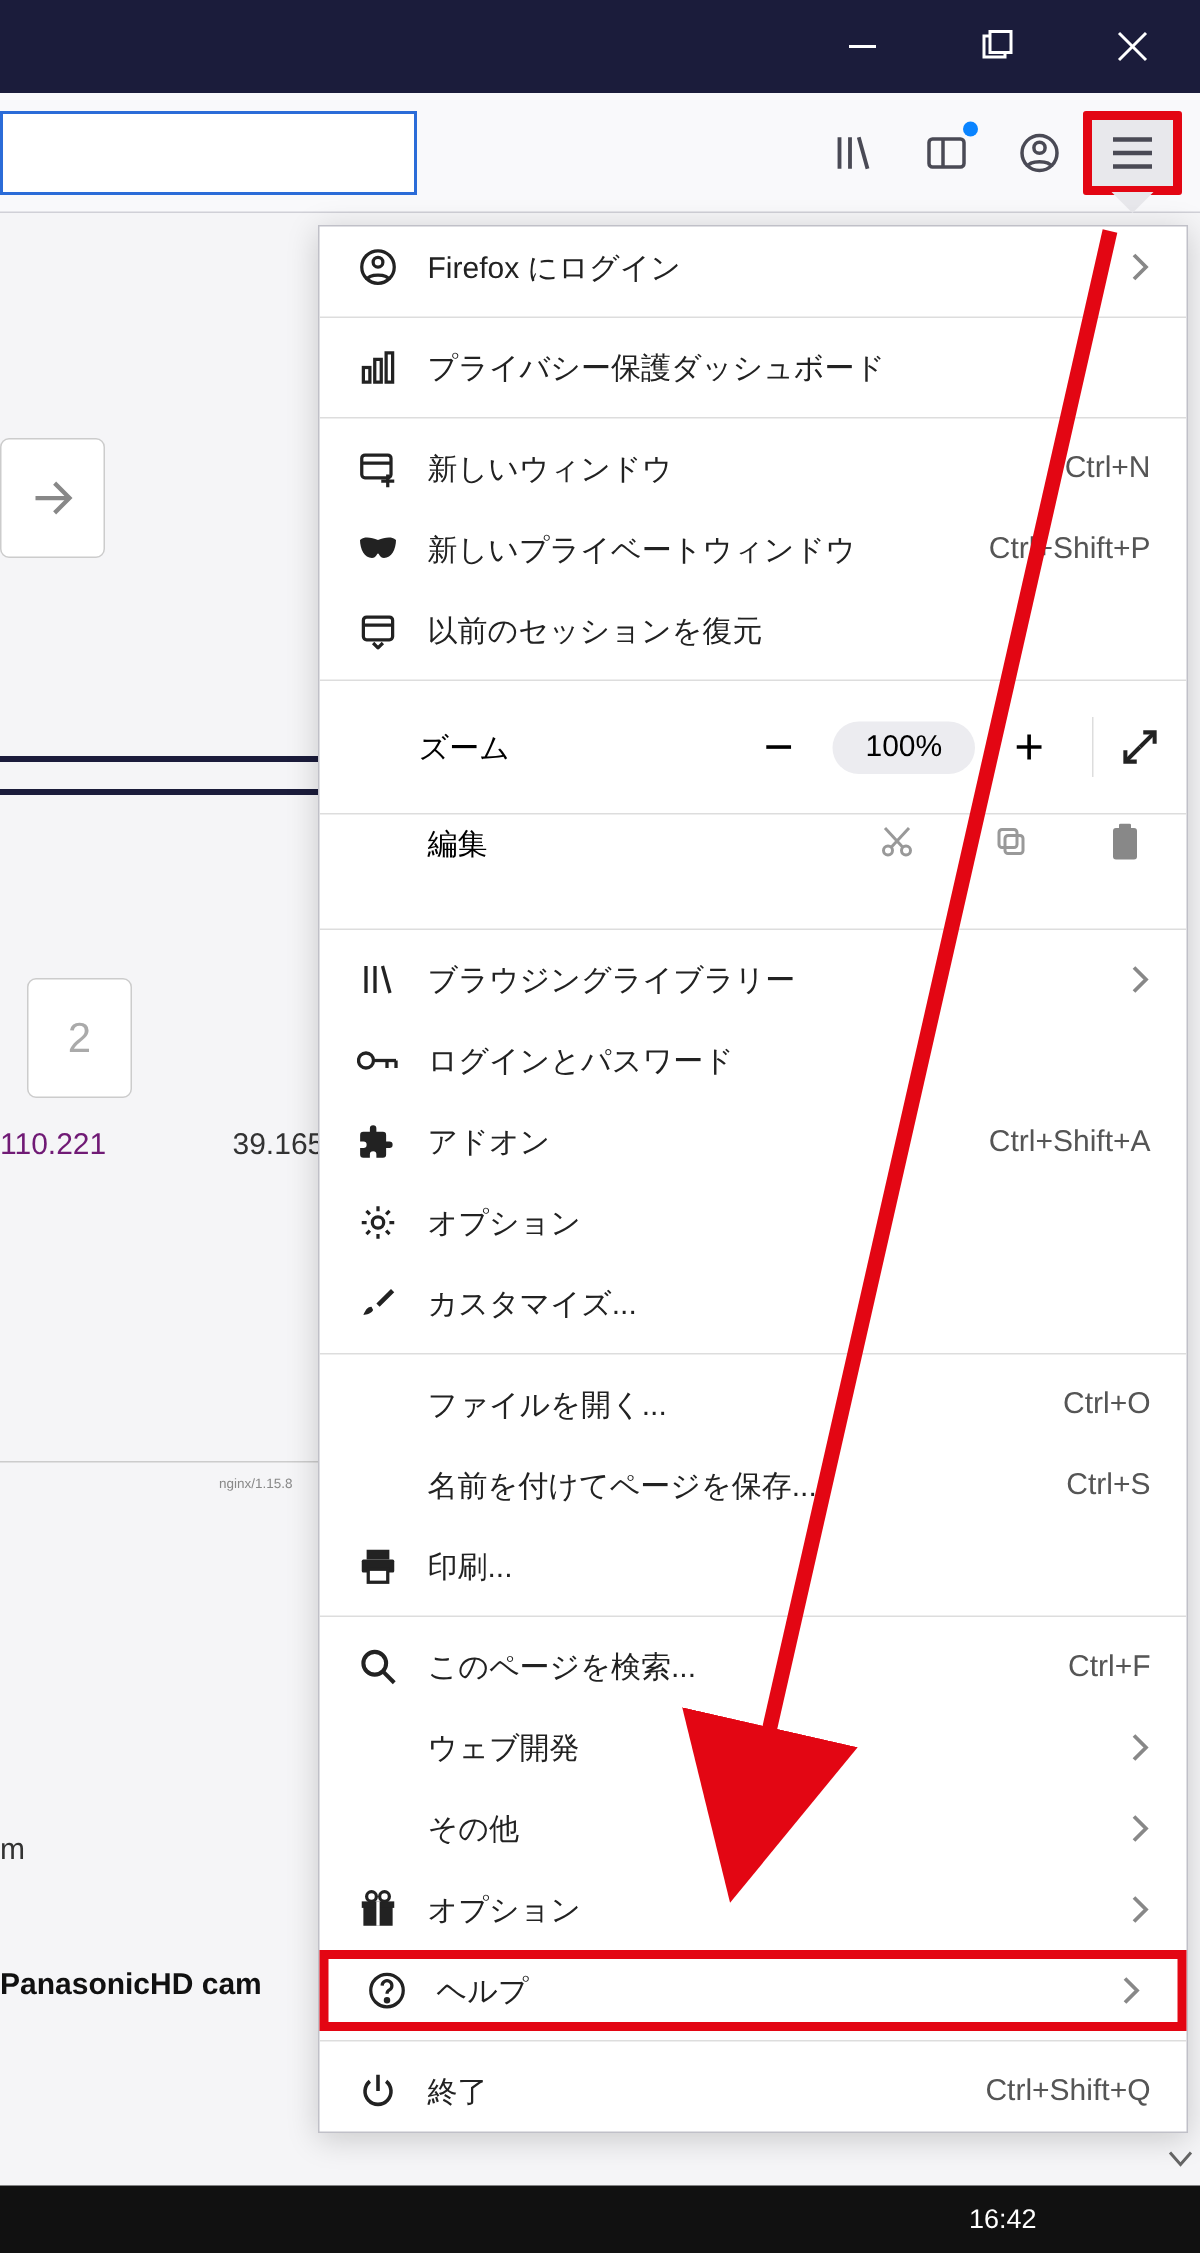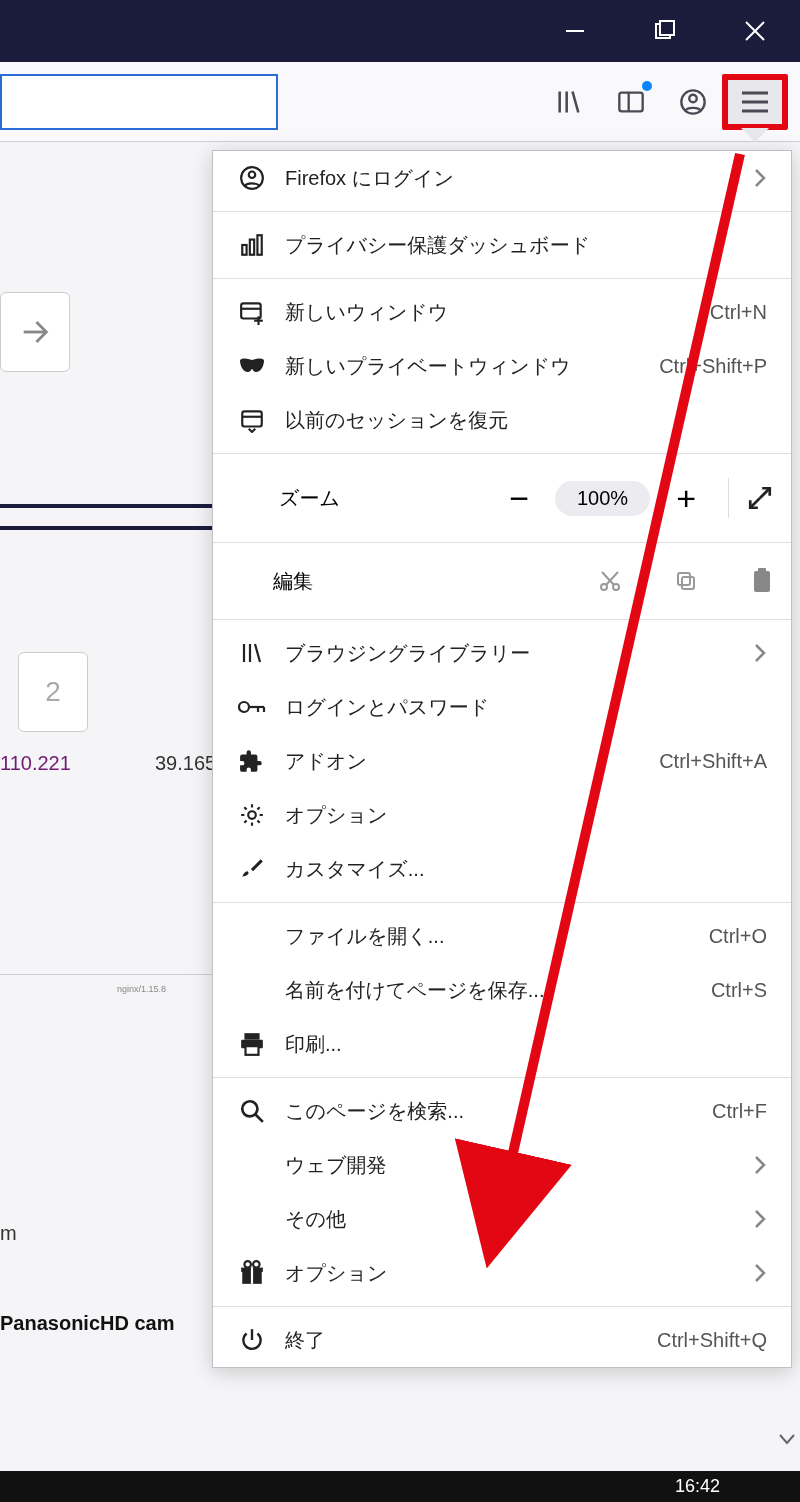--- a/index.html
+++ b/index.html
@@ -127,45 +127,45 @@
 .zoom-minus, .zoom-plus { font-size: 34px; padding: 0 14px; }
 .zoom-val {
   background: #ececf0;
   border-radius: 22px;
   padding: 6px 22px;
   margin: 0 12px;
 }
 .zoom-row .vr { width:1px; height:40px; background:#ddd; margin:0 18px; }
 .edit-row {
   display: flex;
-  align-items: center;
-  padding: 0 12px;
+  align-items: flex-start;
+  padding: 0 24px;
   height: 64px;
 }
 .edit-row .label { flex: 1; padding-left:48px; }
 .edit-row .eic { width:34px; margin-left:42px; color:#888; display:flex; justify-content:center; }
 .help-highlight {
   border: 6px solid #e30613;
 }
 .bg-left {
   position: absolute;
   left: 0; top: 142px;
   width: 232px;
   height: 1280px;
   pointer-events: none;
 }
 .bg-card1 { position:absolute; top:150px; left:0; width:70px; height:80px; border:1px solid #ccc; background:#fff; border-radius:6px; display:flex; align-items:center; justify-content:center; }
 .bg-card2 { position:absolute; top:510px; left:18px; width:70px; height:80px; border:1px solid #ccc; background:#fff; border-radius:6px; display:flex; align-items:center; justify-content:center; color:#aaa; font-size:28px; }
 .bg-ip1 { position:absolute; top:610px; left:0; font-size:20px; color:#701a75; }
 .bg-ip2 { position:absolute; top:610px; left:155px; font-size:20px; color:#333; }
 .bg-hr { position:absolute; top:832px; left:0; width:232px; height:1px; background:#ccc; }
-.bg-tiny { position:absolute; top:842px; left:117px; font-size:9px; color:#888; }
+.bg-tiny { position:absolute; top:842px; left:146px; font-size:9px; color:#888; }
 .bg-m { position:absolute; top:1080px; left:0; font-size:20px; color:#333; }
 .bg-cam { position:absolute; top:1170px; left:0; font-size:20px; color:#111; font-weight:700; }
-.taskbar { position:absolute; bottom:0; left:0; right:0; height:31px; background:#111; color:#fff; display:flex; align-items:center; justify-content:flex-end; padding-right:80px; font-size:18px; }
+.taskbar { position:absolute; bottom:0; left:0; right:0; height:45px; background:#111; color:#fff; display:flex; align-items:center; justify-content:flex-end; padding-right:109px; font-size:18px; }
 .scroll-arrow { position:absolute; right:2px; bottom:52px; color:#666; }
 .highlight-border { position:absolute; top:362px; left:0; width:232px; height:26px; border-top:4px solid #1b1c3b; border-bottom:4px solid #1b1c3b; }
 .annotation-arrow {
   position: absolute;
   top: 148px;
   left: 232px;
   width: 556px;
   height: 1200px;
   pointer-events: none;
   z-index: 50;
@@ -477,20 +477,35 @@
         </svg>
       </span>
     <span class="label">オプション</span>
     <span class="chev">
         <svg width="14" height="22" viewBox="0 0 14 22" stroke="#888" stroke-width="2.5" fill="none">
           <polyline points="3,3 11,11 3,19"></polyline>
         </svg>
       </span>
   </div>
 
+  <div class="menu-item help-highlight">
+    <span class="ic">
+        <svg width="26" height="26" viewBox="0 0 24 24" stroke="#222" stroke-width="2" fill="none">
+          <circle cx="12" cy="12" r="10"></circle>
+          <path d="M9 9a3 3 0 1 1 4.5 2.6c-1 .6-1.5 1.2-1.5 2.4"></path>
+          <circle cx="12" cy="18" r="1" fill="#222"></circle>
+        </svg>
+      </span>
+    <span class="label">ヘルプ</span>
+    <span class="chev">
+        <svg width="14" height="22" viewBox="0 0 14 22" stroke="#888" stroke-width="2.5" fill="none">
+          <polyline points="3,3 11,11 3,19"></polyline>
+        </svg>
+      </span>
+  </div>
   <div class="menu-sep"></div>
 
   <div class="menu-item">
     <span class="ic">
         <svg width="26" height="26" viewBox="0 0 24 24" stroke="#222" stroke-width="2.2" fill="none">
           <path d="M7 6a8 8 0 1 0 10 0"></path>
           <line x1="12" y1="2" x2="12" y2="12"></line>
         </svg>
       </span>
     <span class="label">終了</span>

